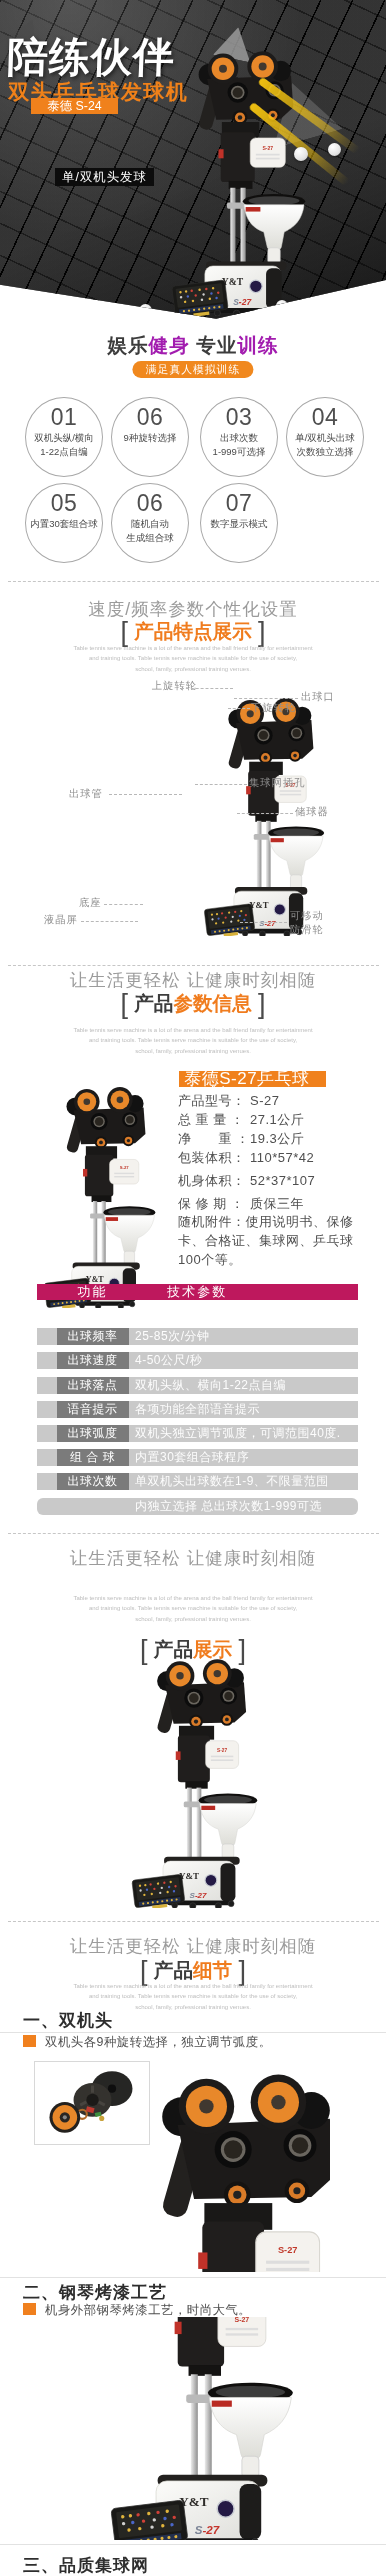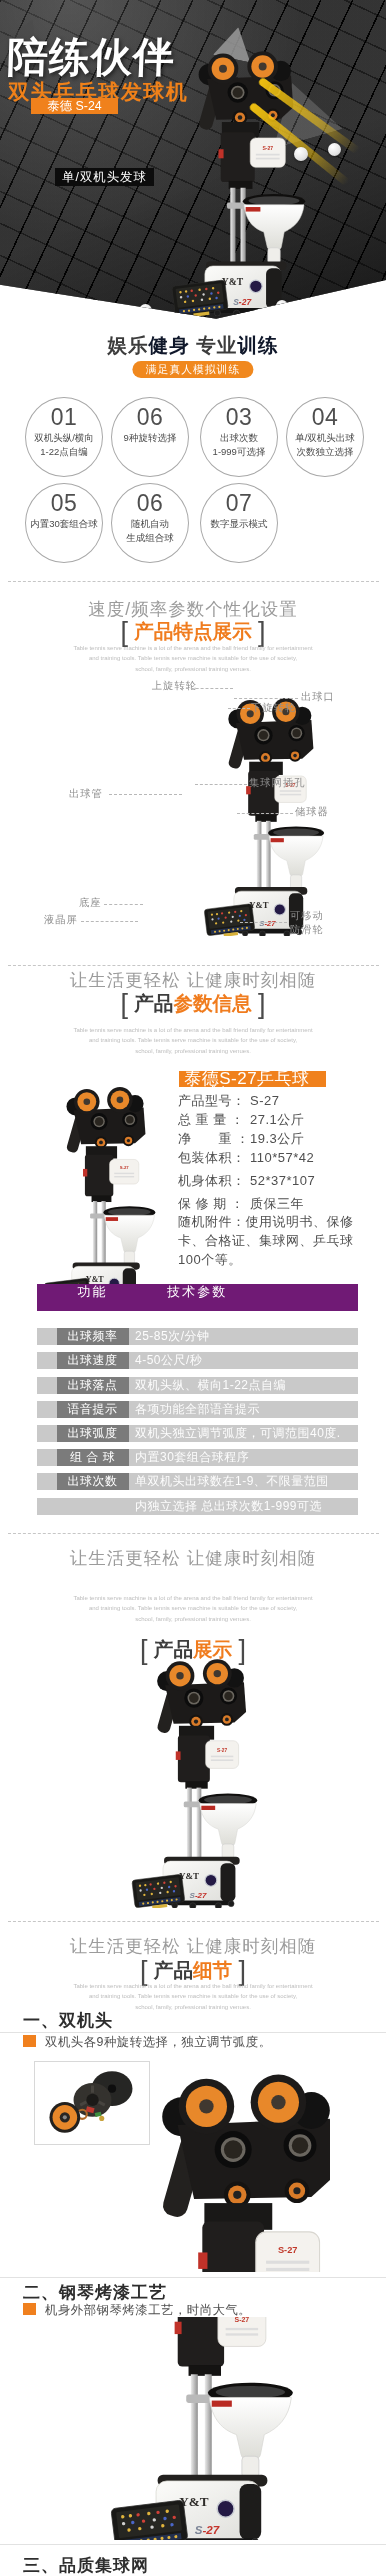--- a/index.html
+++ b/index.html
@@ -29,38 +29,38 @@
   
   .sec-title{position:absolute;left:0;width:386px;text-align:center;font-size:17.5px;color:#9b9b9b;letter-spacing:1px;}
   .sec-bracket{position:absolute;left:0;width:386px;text-align:center;font-size:19.6px;font-weight:bold;color:#3d3d3d;}
   .sec-bracket .br{font-size:27px;font-weight:200;color:#4a4a4a;vertical-align:-2.6px;padding:0 6.2px;}
   .sec-bracket .accent{color:#f07c1e;}
   .sec-desc{position:absolute;left:0;width:386px;text-align:center;font-size:6px;color:#bdbdbd;line-height:10.3px;}
   .dash{position:absolute;left:7.7px;width:371px;border-top:1px dashed #c6c6c6;}
   .hline{position:absolute;left:0;width:386px;border-top:0.5px solid #e2e2e2;}
   
   .intro-head{position:absolute;left:0;top:332px;width:386px;text-align:center;font-size:19.6px;font-weight:bold;letter-spacing:1px;}
-  .intro-head .dark{color:#3c3c3c;} .intro-head .orange{color:#0f172a;}
+  .intro-head .dark{color:#3c3c3c;} .intro-head .orange{color:#a21caf;}
   .pill{position:absolute;left:50%;top:361px;transform:translateX(-50%);background:#f0881e;color:#fff;
         font-size:10.8px;line-height:17px;height:17px;padding:0 13.4px;border-radius:8.8px;letter-spacing:1px;}
   .oval{position:absolute;width:76px;height:78px;border:0.5px solid #a8a8a8;border-radius:50%;text-align:center;}
   .oval .num{margin-top:6.2px;font-size:23px;font-weight:300;color:#4f4f4f;letter-spacing:0.5px;
         font-family:"Liberation Sans","DejaVu Sans",sans-serif;}
   .oval .ln{font-size:9.5px;color:#4a4a4a;line-height:14px;}
   
   .dlabel{position:absolute;font-size:10.3px;color:#8f8f8f;letter-spacing:1px;white-space:nowrap;}
   .dline{position:absolute;border-top:1px dashed #b8b8b8;}
   
   .pbar{position:absolute;left:179px;top:1071px;width:147px;height:15.5px;background:#f0811c;color:#fff;
         font-size:17px;line-height:15.5px;padding-left:5.2px;box-sizing:border-box;letter-spacing:0.5px;}
   .prow{position:absolute;left:178px;width:196px;font-size:13px;color:#4f4f4f;letter-spacing:0.5px;}
   .prow .plabel{display:inline-block;width:72px;}
   .pacc{position:absolute;left:178px;top:1212px;width:197px;font-size:13px;color:#4f4f4f;line-height:19px;letter-spacing:0.5px;}
   
-  .thead{position:absolute;left:37px;top:1284px;width:321px;height:27px;background:#701a75;color:#fff;font-size:13px;line-height:15.5px;}
+  .thead{position:absolute;left:37px;top:1284px;width:321px;height:16px;background:#be185d;color:#fff;font-size:13px;line-height:15.5px;}
   .thead .c1{position:absolute;left:19.6px;width:72px;text-align:center;letter-spacing:2.1px;}
   .thead .c2{position:absolute;left:130px;letter-spacing:2.1px;}
   .trow{position:absolute;left:37px;width:321px;height:17px;background:#c9c9c9;}
   .trow .lab{position:absolute;left:19.6px;top:0;width:72px;height:17px;background:#7b7b7b;color:#fff;
         font-size:12px;line-height:17px;text-align:center;letter-spacing:0.5px;}
   .trow .val{position:absolute;left:98px;top:0;color:#fdfdfd;font-size:12px;line-height:17px;letter-spacing:0.5px;white-space:nowrap;}
   
   .dhead{position:absolute;left:23px;font-size:17px;font-weight:bold;color:#2e2e2e;letter-spacing:1px;}
   .dbullet{position:absolute;left:23px;width:13.4px;height:12.4px;background:#f0801e;}
   .dtext{position:absolute;left:45px;font-size:12.4px;color:#4f4f4f;letter-spacing:0.5px;}
@@ -385,21 +385,21 @@
       <span class="val">双机头独立调节弧度，可调范围40度.</span>
     </div>
   <div class="trow" style="top:1449px;">
       <span class="lab">组 合 球</span>
       <span class="val">内置30套组合球程序</span>
     </div>
   <div class="trow" style="top:1473px;">
       <span class="lab">出球次数</span>
       <span class="val">单双机头出球数在1-9、不限量范围</span>
     </div>
-  <div class="trow" style="top:1498px;">
+  <div class="trow" style="top:1498px;border-radius:6px;">
       <span class="val">内独立选择  总出球次数1-999可选</span>
     </div>
 
   <div class="dash" style="top:1533px;"></div>
 
   <div class="sec-title" style="top:1546px;">让生活更轻松 让健康时刻相随</div>
   <div class="sec-bracket" style="top:1635px;">
     <span class="br">[</span><span>产品</span><span class="accent">展示</span><span class="br">]</span>
   </div>
   <div class="sec-desc" style="top:1593px;">

